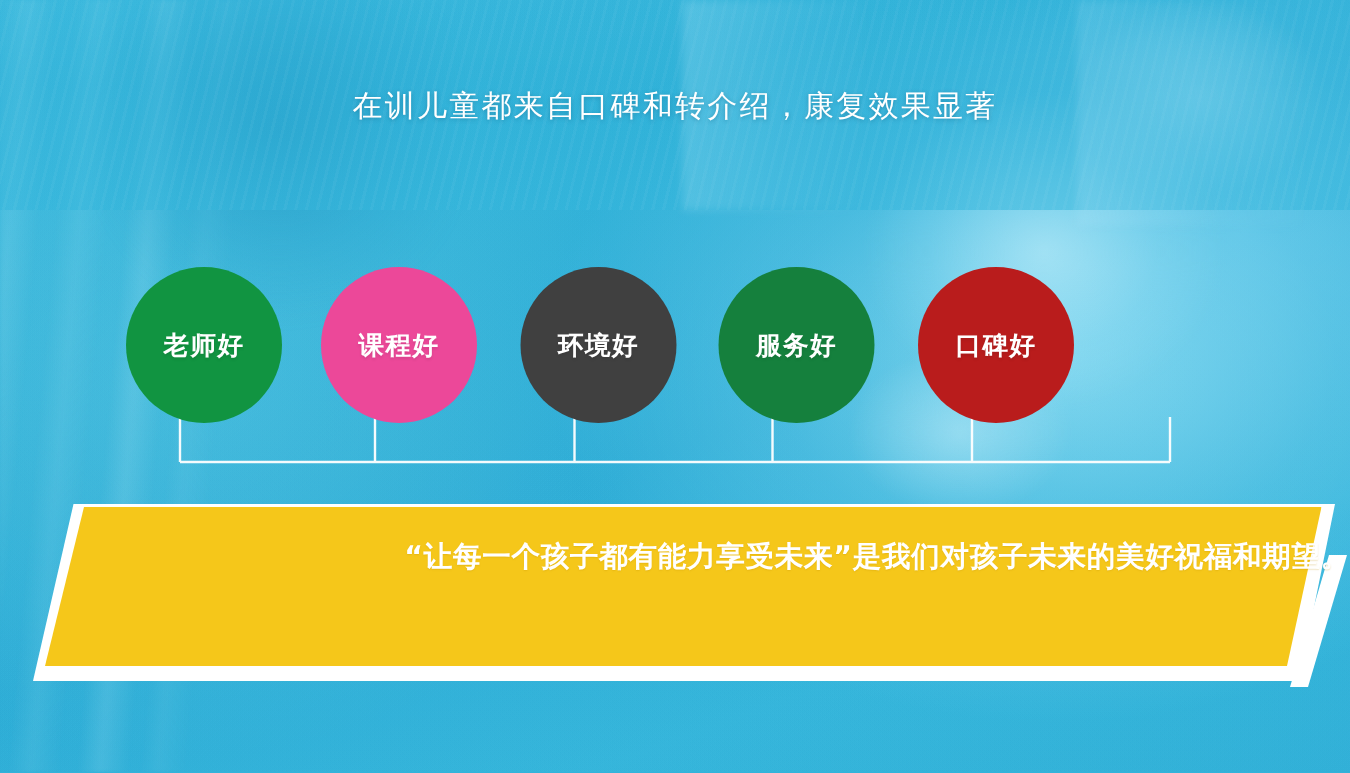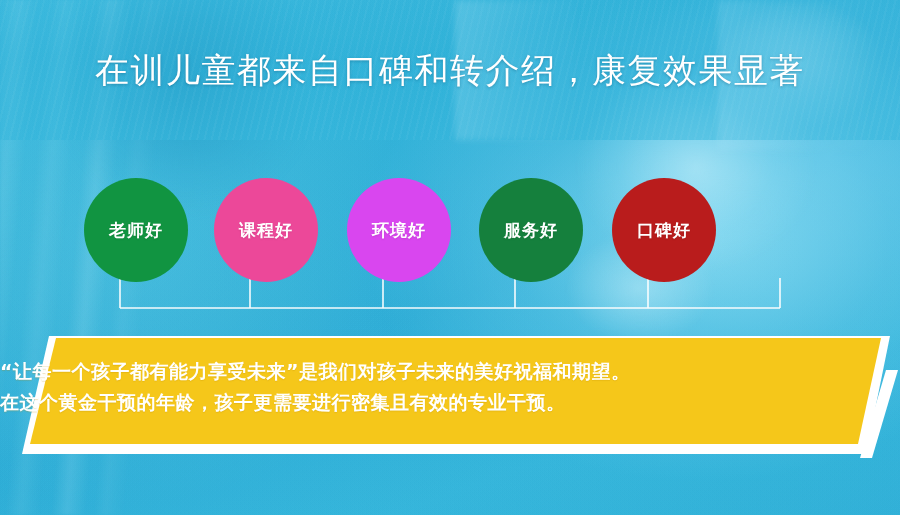--- a/index.html
+++ b/index.html
@@ -81,21 +81,21 @@
   .bg-wash {
     background:linear-gradient(180deg, rgba(41,178,219,0.20) 0%, rgba(41,178,219,0.06) 35%, rgba(41,178,219,0.12) 100%);
   }
 
   
   .headline {
     position:absolute;
     left:0; right:0; top:44px;
     text-align:center;
     color:#FFFFFF;
-    font-size:34px;
+    font-size:20px;
     line-height:52px;
     font-weight:400;
     letter-spacing:1.5px;
     text-shadow:0 1px 3px rgba(10,70,100,0.35);
     font-family:"DejaVu Sans","Liberation Sans",sans-serif;
   }
   .headline-line { display:block; white-space:nowrap; }
 
   
   .connectors { position:absolute; left:0; top:0; width:900px; height:515px; pointer-events:none; }
@@ -139,21 +139,21 @@
   .banner-slash {
     position:absolute;
     left:0; top:0; width:900px; height:130px;
     background:#FFFFFF;
     clip-path:polygon(886px 40px, 898px 40px, 872px 128px, 860px 128px);
   }
 
   .banner-text {
     position:absolute;
     left:0; right:0; top:26px;
-    text-align:left;
+    text-align:right;
     color:#FFFFFF;
     font-size:19px;
     line-height:31px;
     font-weight:700;
     letter-spacing:0.5px;
     font-family:"DejaVu Sans","Liberation Sans",sans-serif;
     text-shadow:0 1px 1px rgba(190,140,0,0.25);
   }
   .banner-line { display:block; white-space:nowrap; }
 </style>
@@ -187,34 +187,33 @@
       </g>
   </svg>
 
   <div class="circles">
       <div class="circle" style="left: 68px; top: 0px; background: rgb(17, 148, 65);">
         <span>老师好</span>
       </div>
       <div class="circle" style="left: 198px; top: 0px; background: #ec4899;">
         <span>课程好</span>
       </div>
-      <div class="circle" style="left: 331px; top: 0px; background: #d946ef;">
+      <div class="circle" style="left: 331px; top: 0px; background: #404040;">
         <span>环境好</span>
       </div>
       <div class="circle" style="left: 463px; top: 0px; background: #15803d;">
         <span>服务好</span>
       </div>
       <div class="circle" style="left: 596px; top: 0px; background: #b91c1c;">
         <span>口碑好</span>
       </div>
     </div>
 
   <div class="banner-wrap">
     <div class="banner-white"></div>
     <div class="banner-yellow"></div>
     <div class="banner-slash"></div>
     <div class="banner-text">
       <span class="banner-line">“让每一个孩子都有能力享受未来”是我们对孩子未来的美好祝福和期望。</span>
-      <span class="banner-line">在这个黄金干预的年龄，孩子更需要进行密集且有效的专业干预。</span>
     </div>
   </div>
 
 </div>
 
 </body></html>

